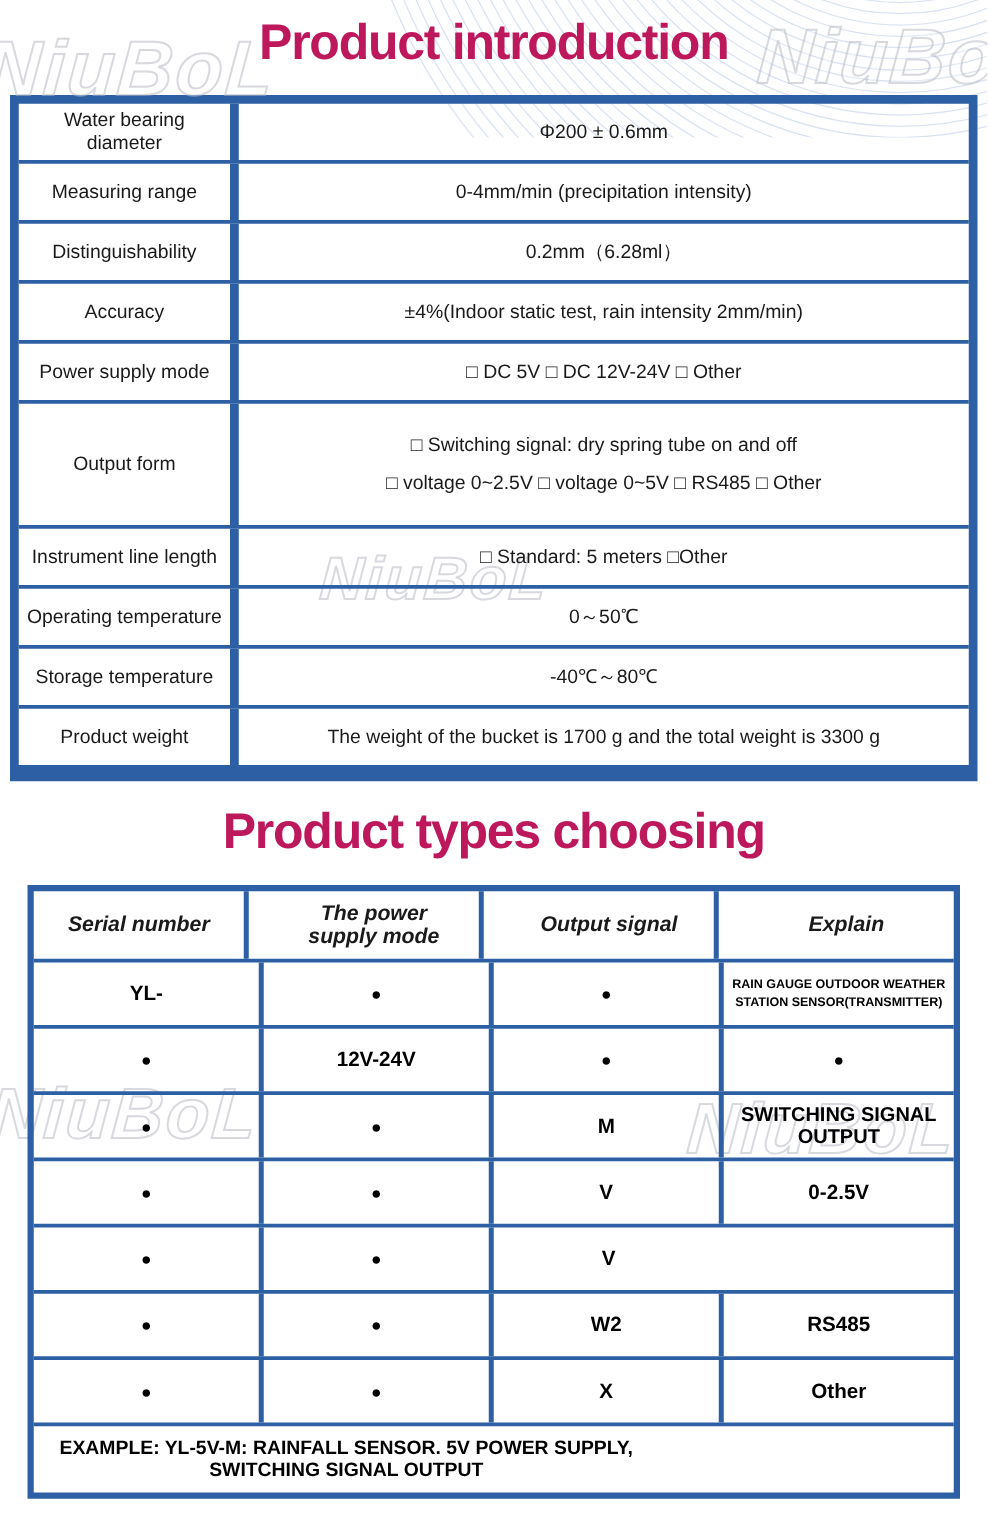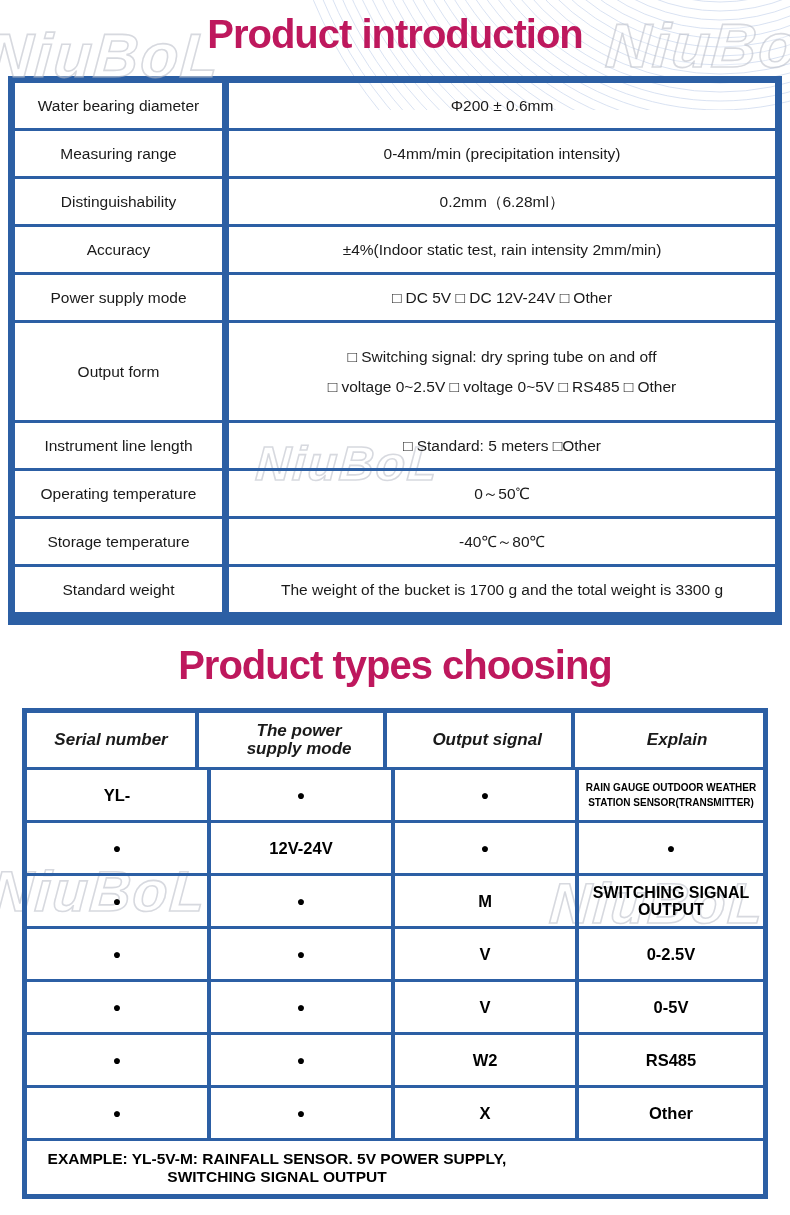--- a/index.html
+++ b/index.html
@@ -24,21 +24,21 @@
           font-size:40px; font-weight:800; color:#be185d; letter-spacing:-1px; z-index:4;}
   .title1 {top:12px;}
   .title2 {top:643px;}
 
   
   .t1 {position:absolute; left:8px; top:76px; width:774px; box-sizing:border-box;
        border:7px solid var(--blue); border-bottom-width:13px; z-index:2; background:transparent;}
   .t1-row {display:flex; height:48px; border-bottom:3px solid var(--blue); box-sizing:border-box;}
   .t1-row.tall {height:100px;}
   .t1-row:last-child {border-bottom:none; height:45px;}
-  .t1-label {width:214px; flex:none; box-sizing:border-box; border-right:7px solid var(--blue);
+  .t1-label {width:176px; flex:none; box-sizing:border-box; border-right:7px solid var(--blue);
              display:flex; align-items:center; justify-content:center; text-align:center;
              font-size:15.5px; padding:0 6px;}
   .t1-value {flex:1; display:flex; flex-direction:column; align-items:center; justify-content:center;
              text-align:center; font-size:15.5px; line-height:1.9; padding:0 8px;}
 
   
   .t2 {position:absolute; left:22px; top:708px; width:746px; box-sizing:border-box;
        border:5px solid var(--blue); z-index:2; background:transparent;}
   .t2-row {display:flex; height:53px; border-top:3px solid var(--blue); box-sizing:border-box;}
   .t2-row.header {height:54px; border-top:none;gap:16px;}
@@ -135,21 +135,21 @@
       </div>
       <div class="t1-row">
         <div class="t1-label">Operating temperature</div>
         <div class="t1-value">0～50℃</div>
       </div>
       <div class="t1-row">
         <div class="t1-label">Storage temperature</div>
         <div class="t1-value">-40℃～80℃</div>
       </div>
       <div class="t1-row">
-        <div class="t1-label">Standard weight</div>
+        <div class="t1-label">Product weight</div>
         <div class="t1-value">The weight of the bucket is 1700 g and the total weight is 3300 g</div>
       </div>
     </div>
 
   <h1 class="title title2">Product types choosing</h1>
 
   <div class="t2" id="types-table">
       <div class="t2-row header">
         <div class="t2-cell">
           <span class="hdr-txt">Serial number</span>
@@ -223,23 +223,20 @@
       <div class="t2-row">
         <div class="t2-cell">
           <span class="c-dot">●</span>
         </div>
         <div class="t2-cell">
           <span class="c-dot">●</span>
         </div>
         <div class="t2-cell">
           <span class="c-val">V</span>
         </div>
-        <div class="t2-cell">
-          <span class="c-val">0-5V</span>
-        </div>
       </div>
       <div class="t2-row">
         <div class="t2-cell">
           <span class="c-dot">●</span>
         </div>
         <div class="t2-cell">
           <span class="c-dot">●</span>
         </div>
         <div class="t2-cell">
           <span class="c-val">W2</span>

